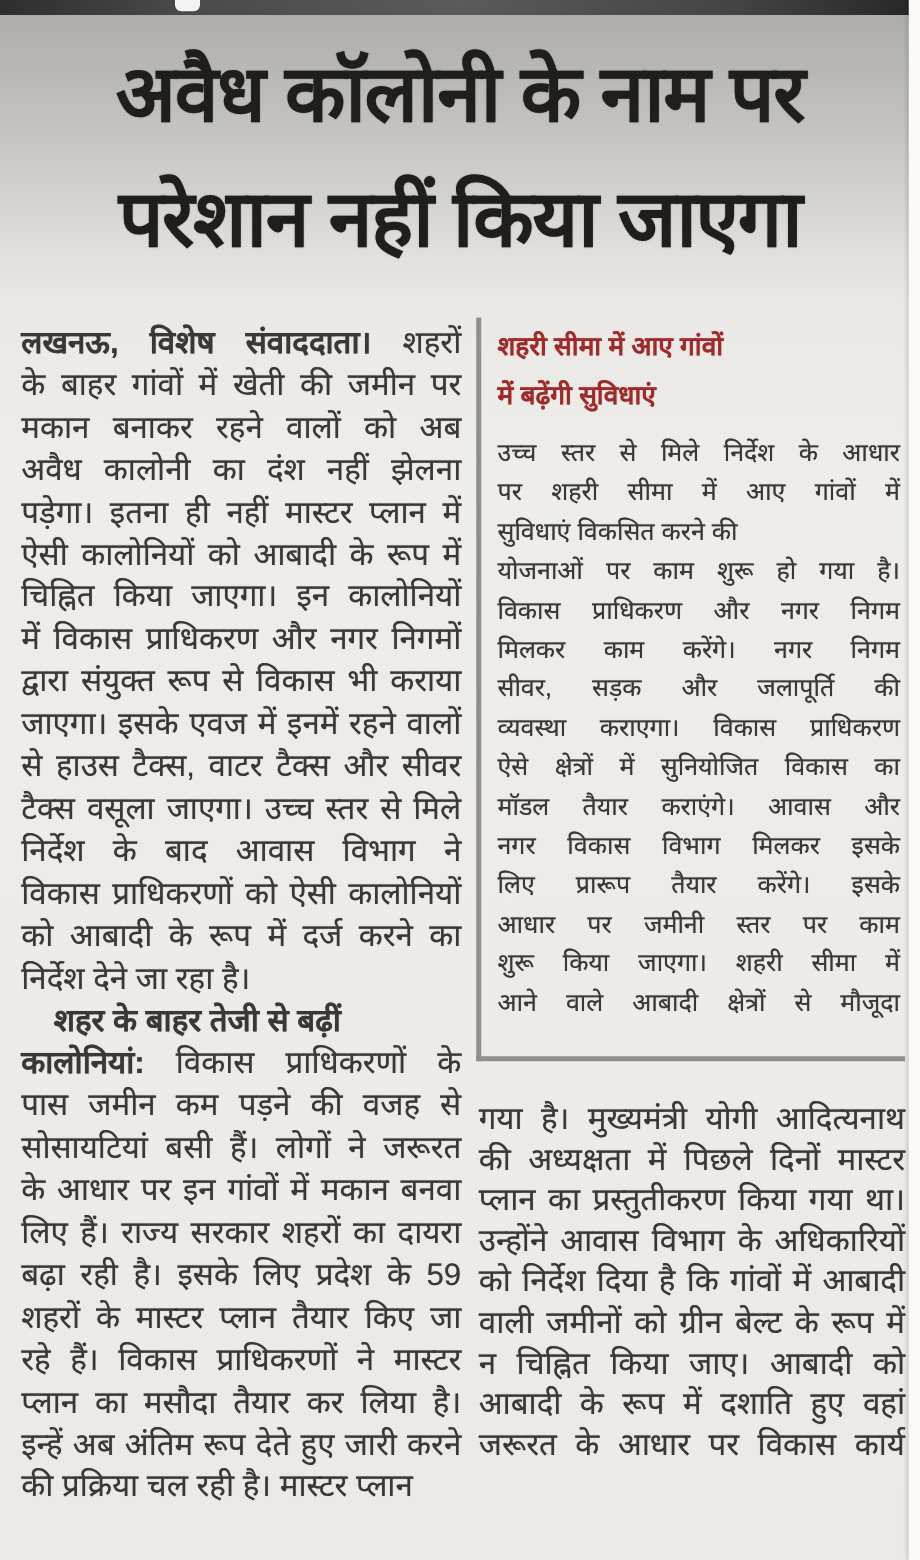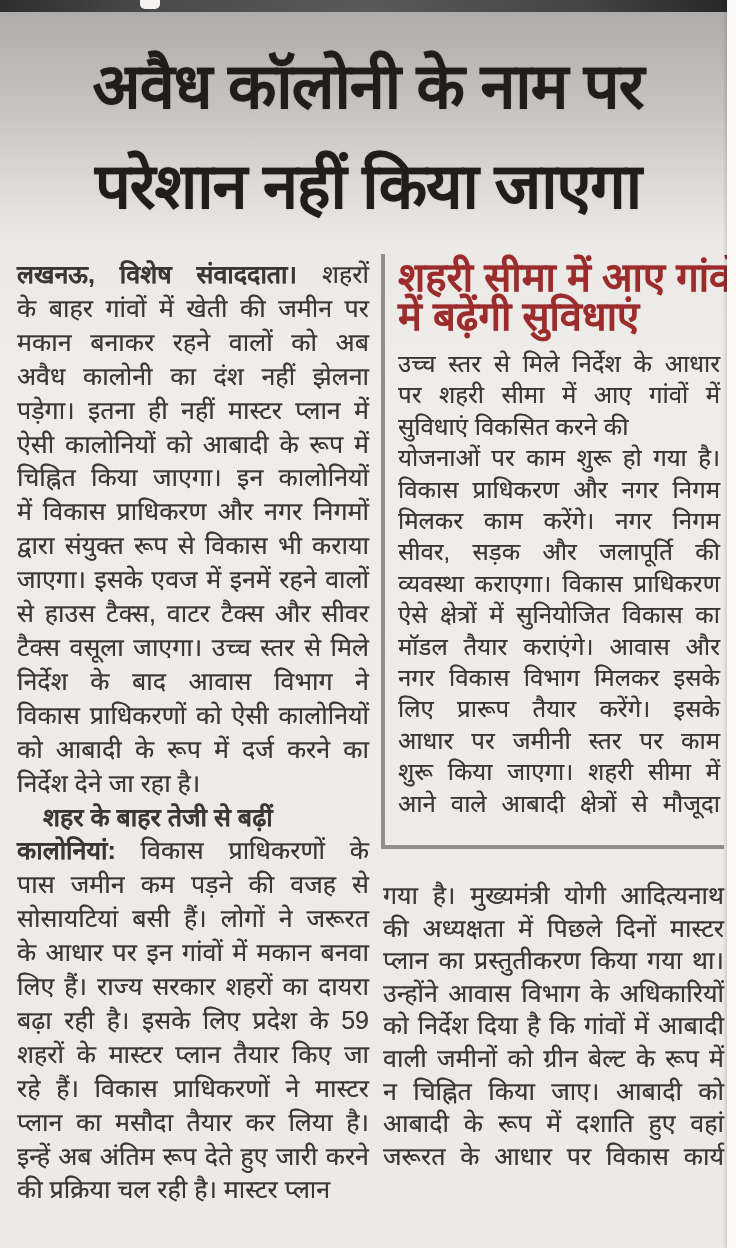--- a/index.html
+++ b/index.html
@@ -23,21 +23,21 @@
   .right-edge{
     position:absolute;top:0;right:0;width:9px;height:1248px;
     background:#fbfaf9;box-shadow:-2px 0 3px rgba(0,0,0,.12);
   }
   
   .masthead{
     position:absolute;top:12px;left:0;width:736px;height:240px;
     background:linear-gradient(180deg,#aeadab 0%,#c6c4c1 40%,#e2e0dd 80%,#edebe8 100%);
   }
   .headline{
-    margin:10px;padding-top:14px;
+    margin:0;padding-top:14px;
     text-align:center;
     font-weight:bold;
     font-size:63px;
     line-height:100px;
     color:#1f1e1d;
     letter-spacing:-1px;
     text-shadow:0 0 1px rgba(30,30,30,.55);
   }
   .headline .hline{display:block;}
   
@@ -61,28 +61,28 @@
   
   .side-box{
     border-left:4px solid #8f8e8c;
     border-bottom:4px solid #8f8e8c;
     padding:4px 4px 26px 13px;
     margin-bottom:30px;
     color:#3a3836;
   }
   .box-heading{
     margin:0 0 12px 0;
-    font-size:40px;line-height:39px;
+    font-size:21px;line-height:39px;
     font-weight:bold;
     color:#9c2b2c;
     text-shadow:0 0 .8px rgba(156,43,44,.5);
   }
   .box-heading .hline{display:block;white-space:nowrap;}
   .box-body{
-    font-size:24px;line-height:31.4px;
+    font-size:20px;line-height:31.4px;
     text-shadow:0 0 .6px rgba(55,53,50,.6);
   }
   .col-right-tail{
     font-size:25px;line-height:32.6px;color:#3a3836;
     padding-left:2px;
     text-shadow:0 0 .6px rgba(55,53,50,.6);
   }
 </style>
 </head>
 <body>

